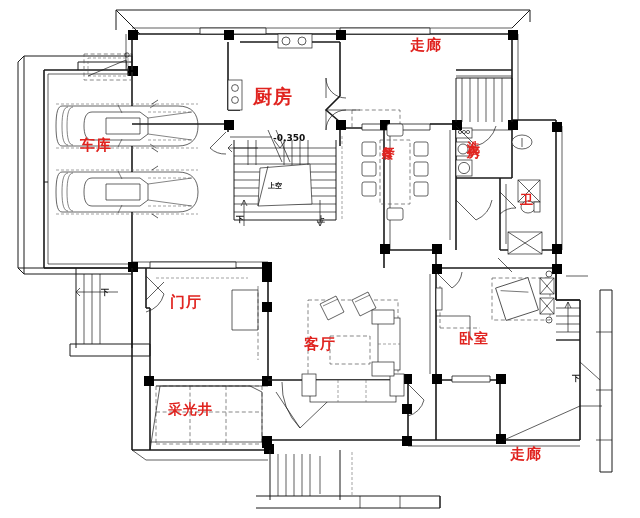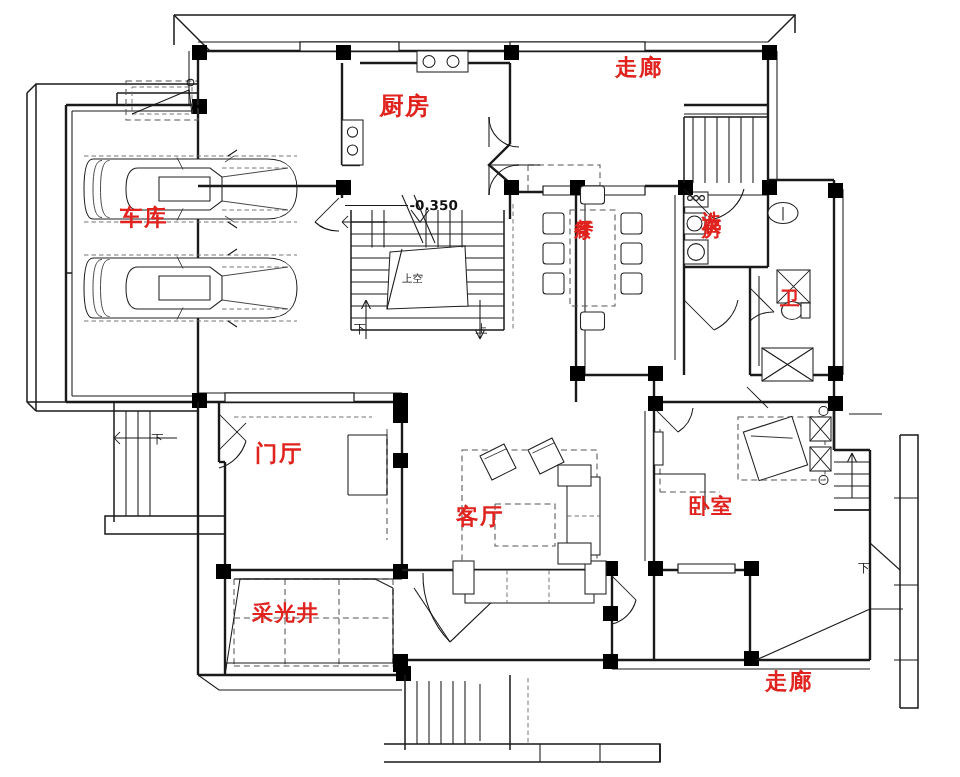--- a/index.html
+++ b/index.html
@@ -17,20 +17,21 @@
     pointer-events:none;
     text-align:center;
   }
   .roomlabel.vert{writing-mode:vertical-rl;letter-spacing:2px;}
   .anno{
     position:absolute;
     color:#111;
     font-family:"DejaVu Sans","Liberation Sans",sans-serif;
     white-space:pre;
     pointer-events:none;
+    font-weight:bold;
   }
   #watermark{
     position:absolute;
     left:148px; top:213px;
     width:350px; height:80px;
     color:rgba(232,36,38,0.88);
     font-family:"DejaVu Sans","Liberation Sans",sans-serif;
     font-weight:bold;
     font-size:66px;
     line-height:80px;
@@ -455,21 +456,21 @@
       <path class="wf" d="M596 332 L612 332 M596 390 L612 390 M596 440 L612 440"></path>
       <path class="wf" d="M580 362 L600 380"></path>
       <path class="wf" d="M580 406 L602 406"></path>
       <path class="wf" d="M504 440 L580 406"></path>
       <path class="wf" d="M566 276 L588 276"></path>
     </g>
 
   </svg>
 
   <div class="roomlabel" style="left:80px;top:138px;font-size:15px;">车库</div>
-  <div class="roomlabel" style="left:253px;top:63px;font-size:16px;">厨房</div>
+  <div class="roomlabel" style="left:253px;top:87px;font-size:19px;">厨房</div>
   <div class="roomlabel" style="left:410px;top:38px;font-size:15px;">走廊</div>
   <div class="roomlabel" style="left:381px;top:136px;font-size:13px;writing-mode:vertical-rl;">餐厅</div>
   <div class="roomlabel vert" style="left:466px;top:130px;font-size:13px;">洗衣房</div>
   <div class="roomlabel" style="left:520px;top:193px;font-size:13px;">卫</div>
   <div class="roomlabel" style="left:170px;top:295px;font-size:15px;">门厅</div>
   <div class="roomlabel" style="left:304px;top:337px;font-size:15px;">客厅</div>
   <div class="roomlabel" style="left:459px;top:299px;font-size:14px;margin-top:32px;">卧室</div>
   <div class="roomlabel" style="left:168px;top:402px;font-size:14px;">采光井</div>
   <div class="roomlabel" style="left:510px;top:447px;font-size:15px;">走廊</div>
 

